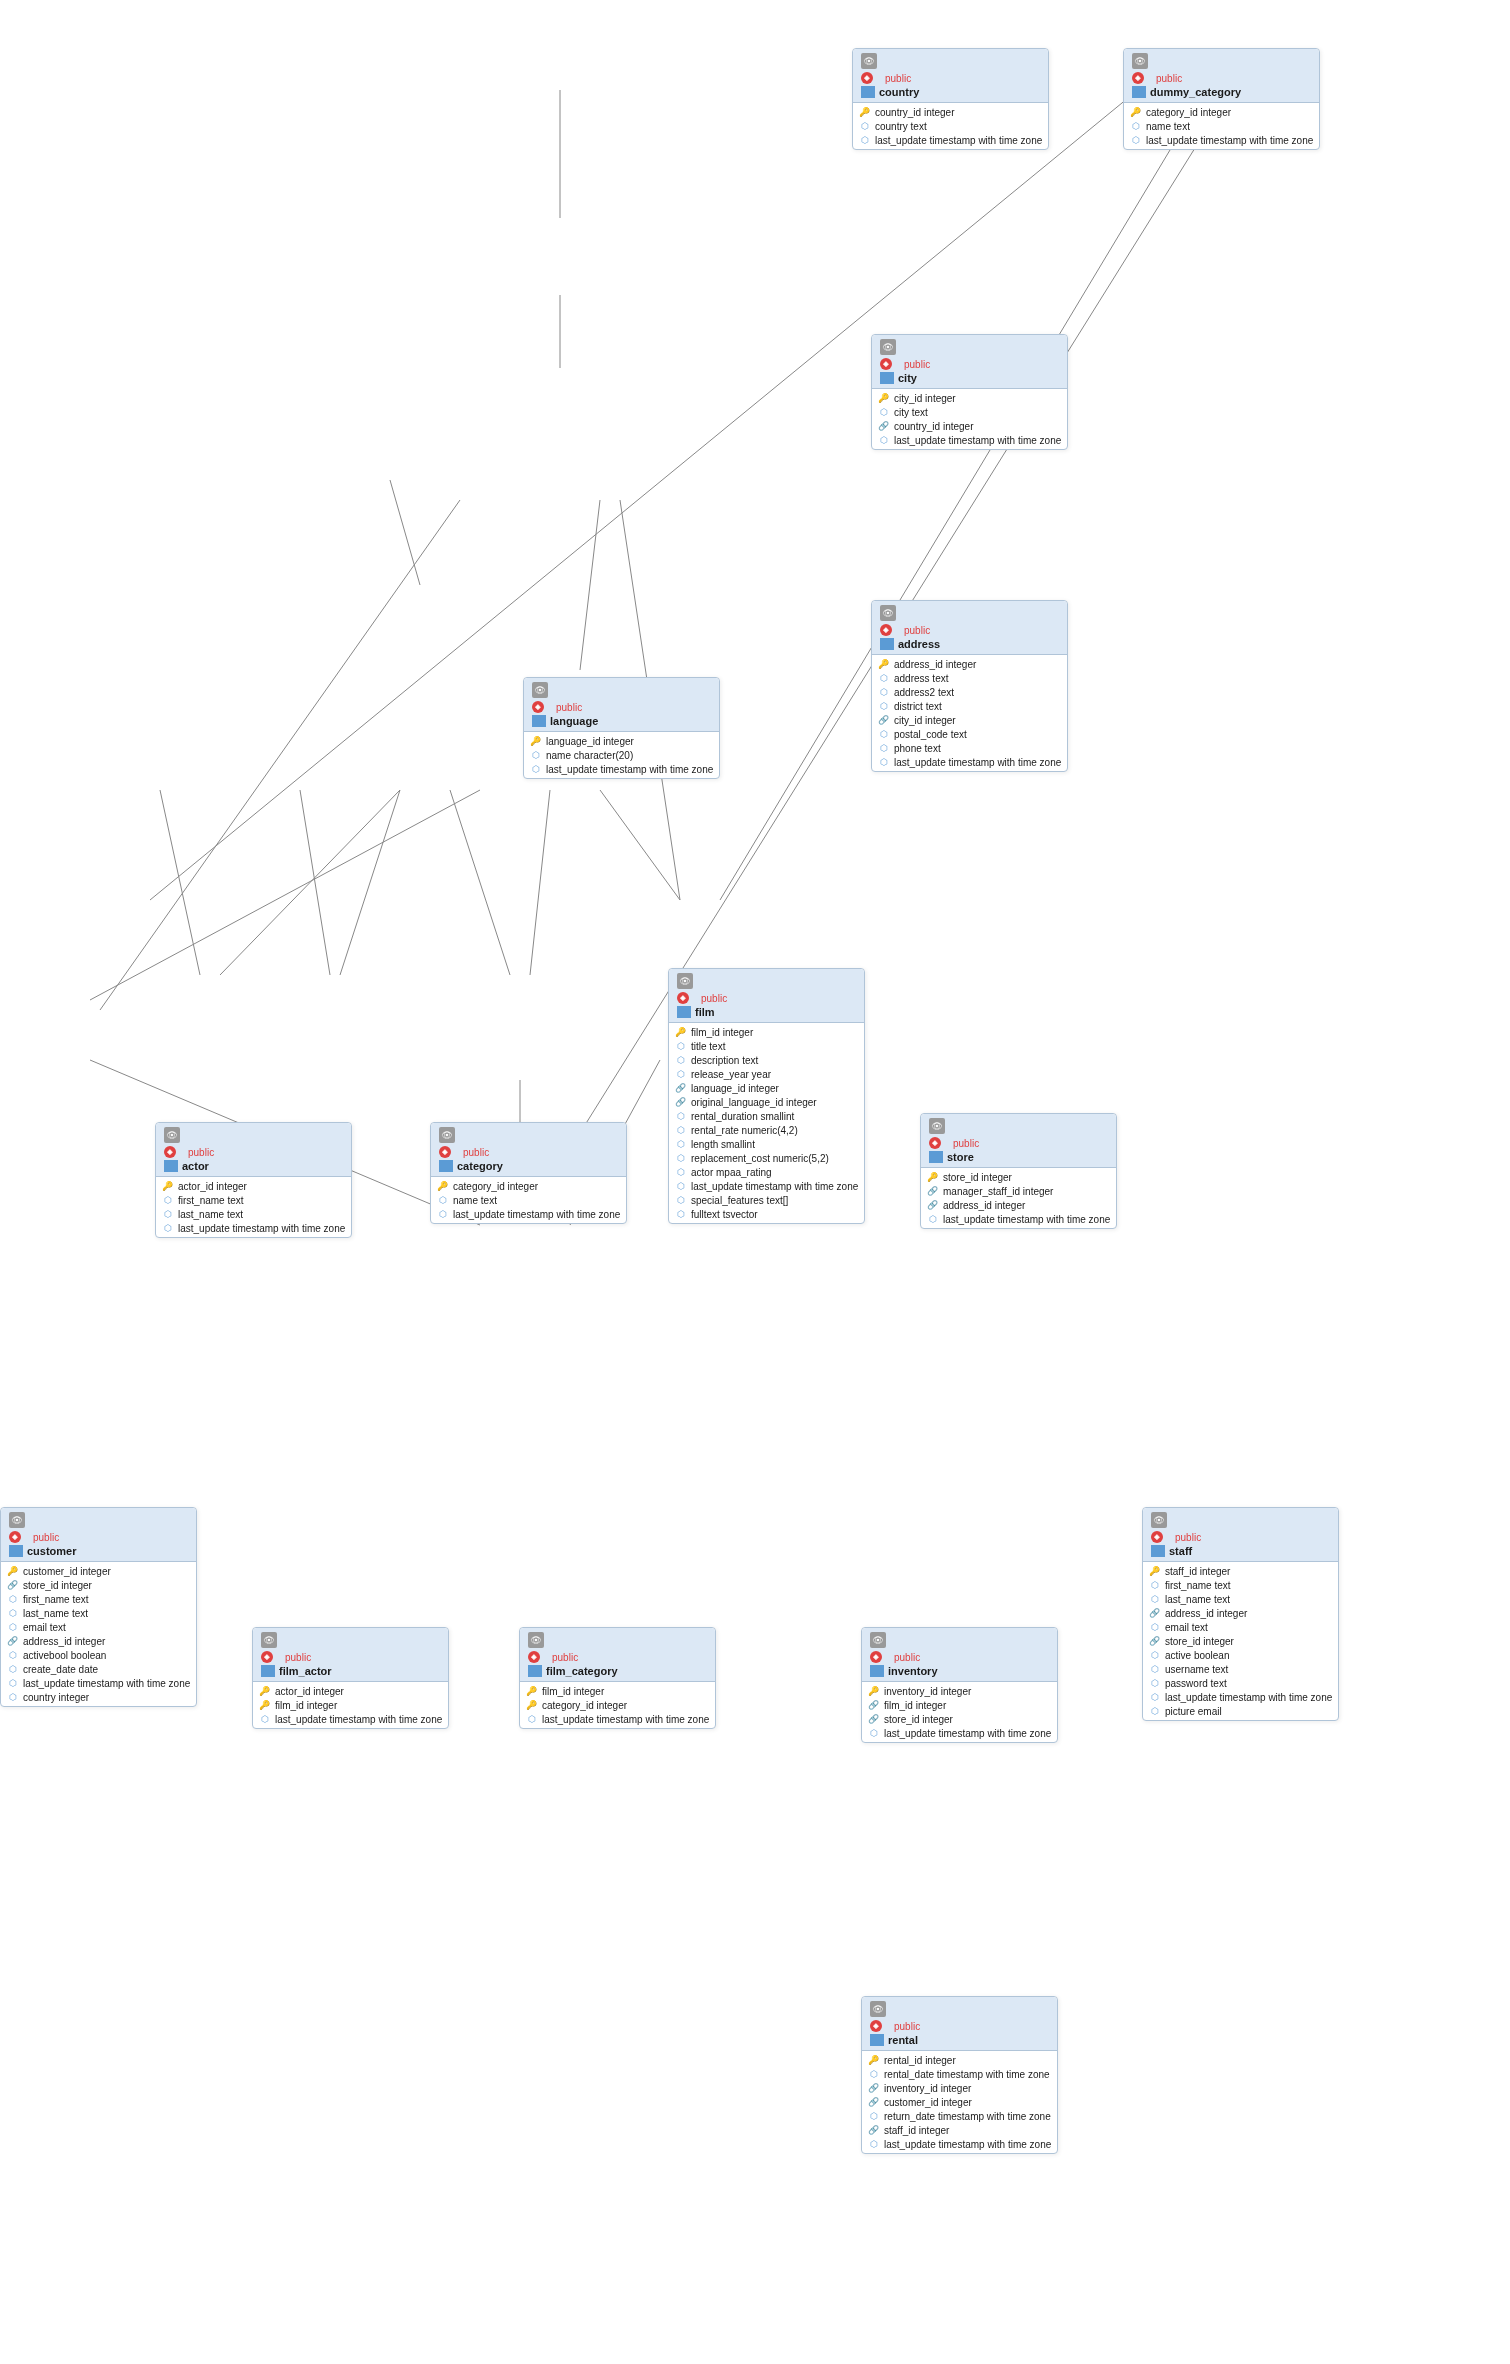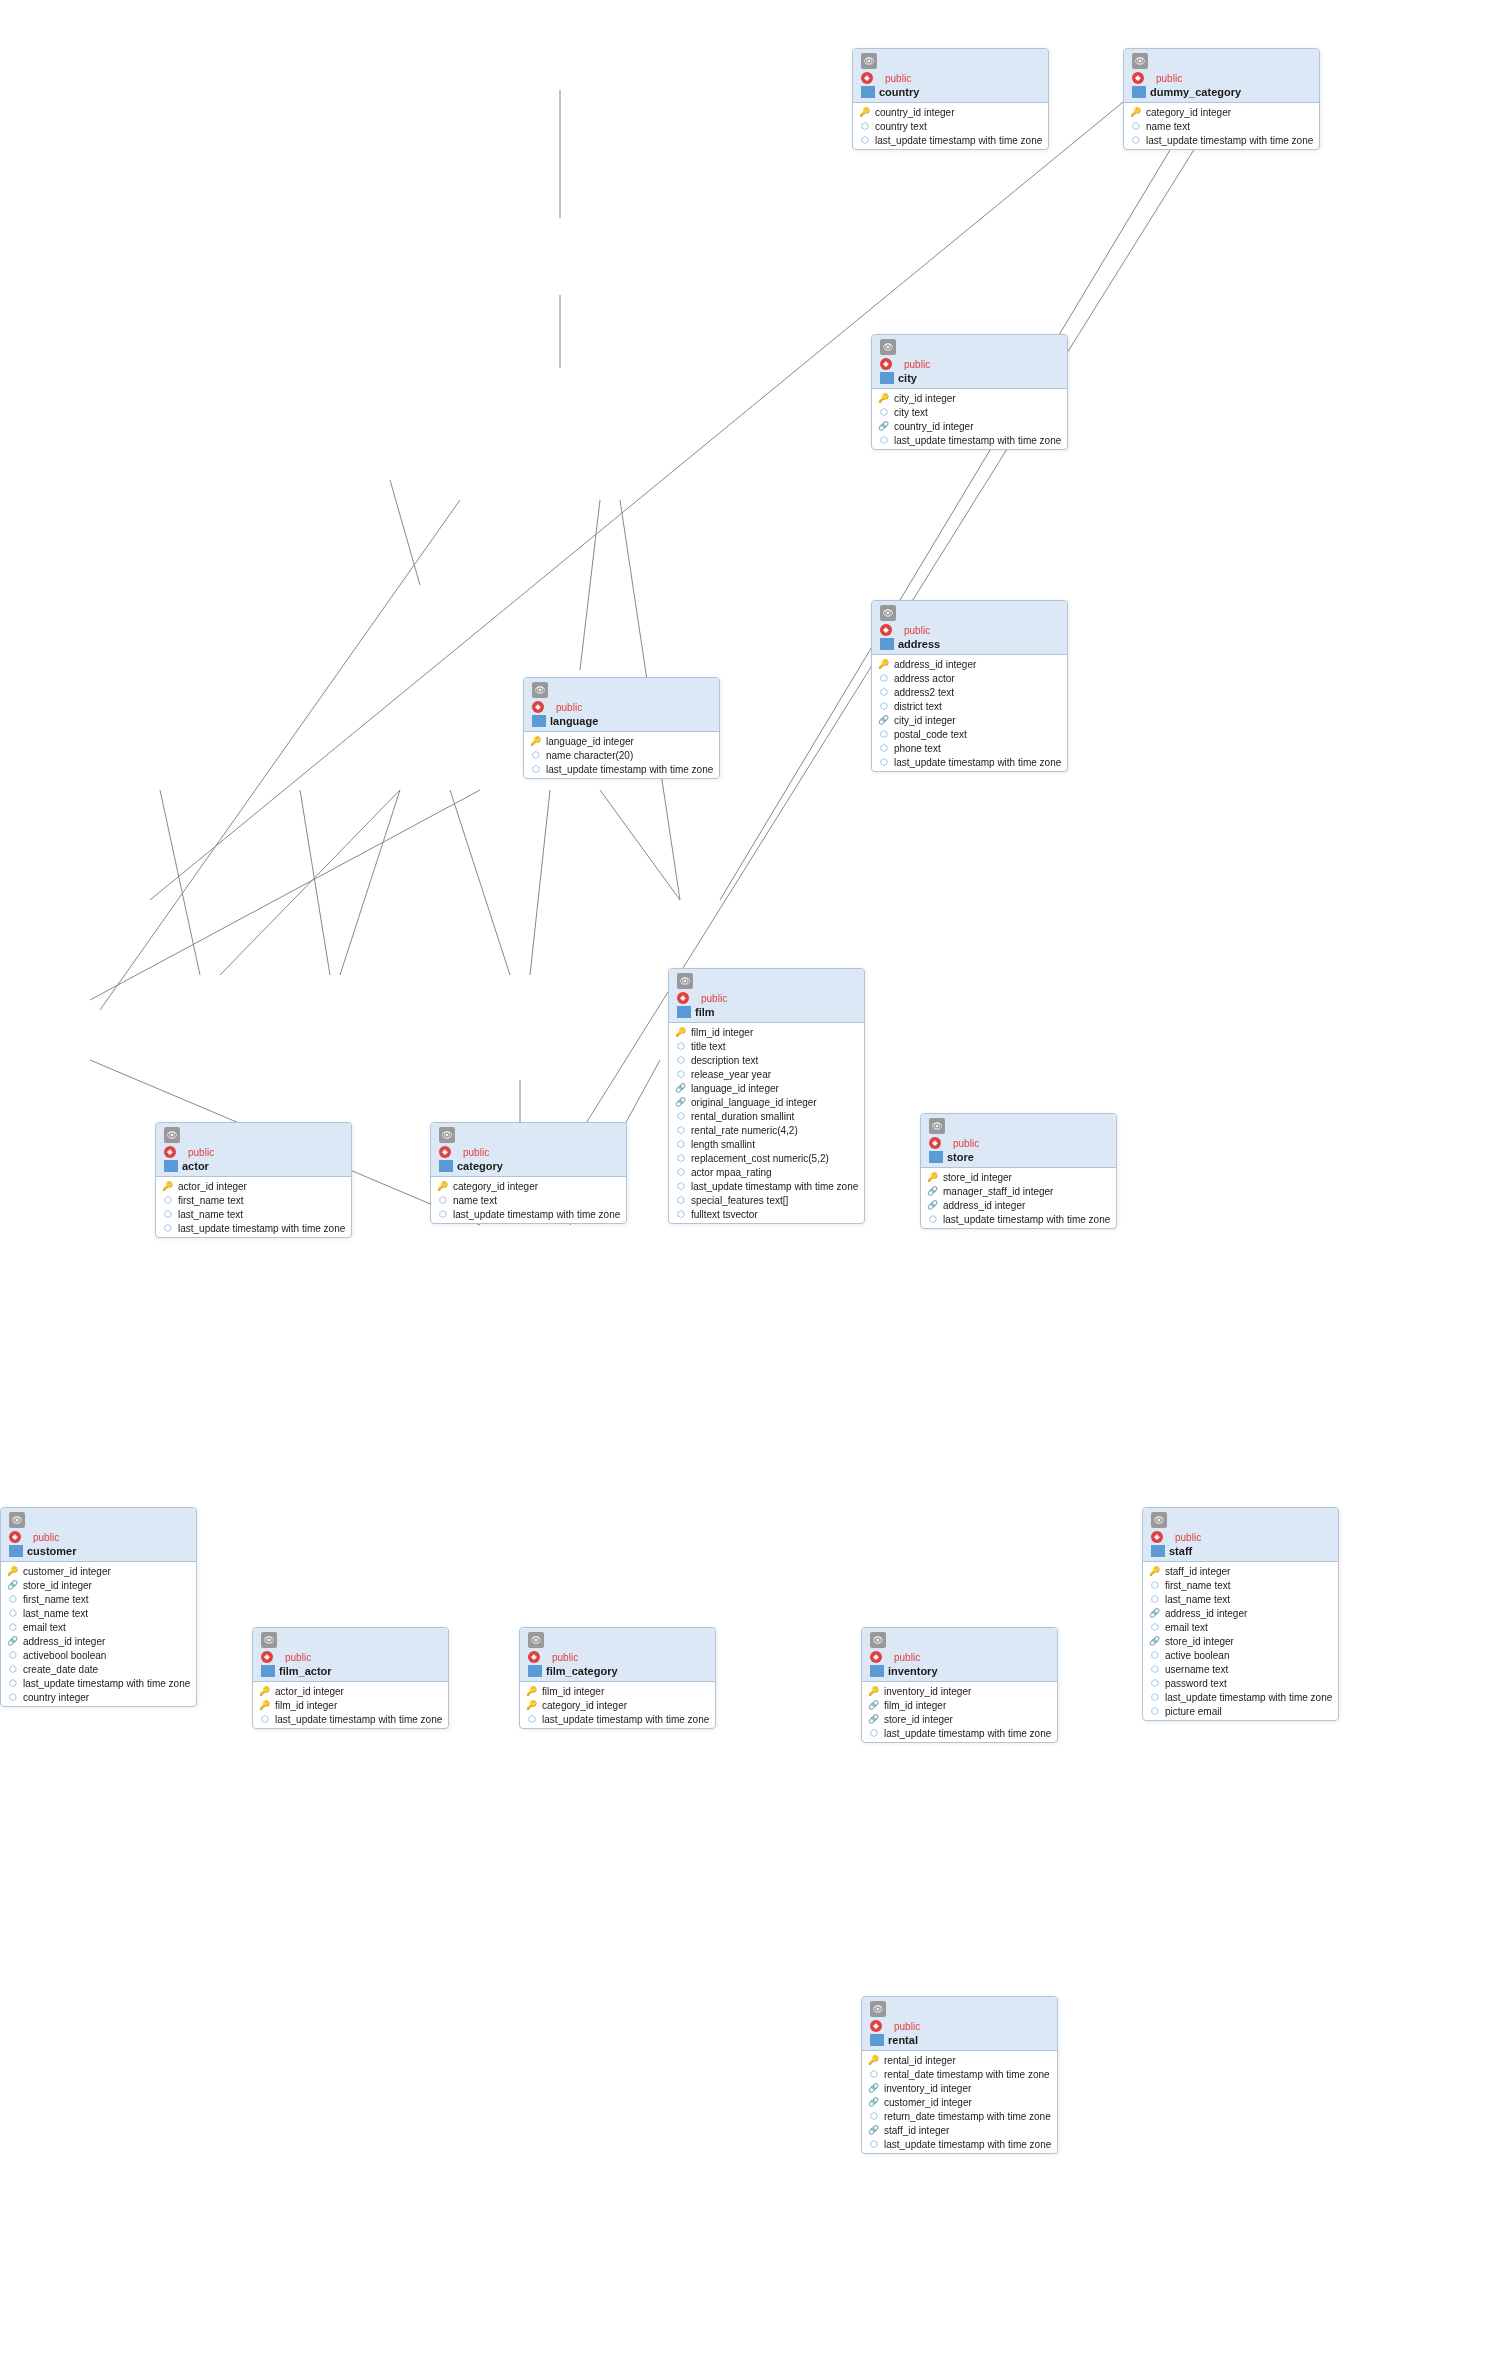--- a/index.html
+++ b/index.html
@@ -244,21 +244,21 @@
           <span class="table-name">address</span>
         </div>
       </div>
       <div class="table-fields">
         <div class="field-row">
           <span class="field-icon key">🔑</span>
           <span class="field-name">address_id integer</span>
         </div>
         <div class="field-row">
           <span class="field-icon regular">⬡</span>
-          <span class="field-name">address actor</span>
+          <span class="field-name">address text</span>
         </div>
         <div class="field-row">
           <span class="field-icon regular">⬡</span>
           <span class="field-name">address2 text</span>
         </div>
         <div class="field-row">
           <span class="field-icon regular">⬡</span>
           <span class="field-name">district text</span>
         </div>
         <div class="field-row">

